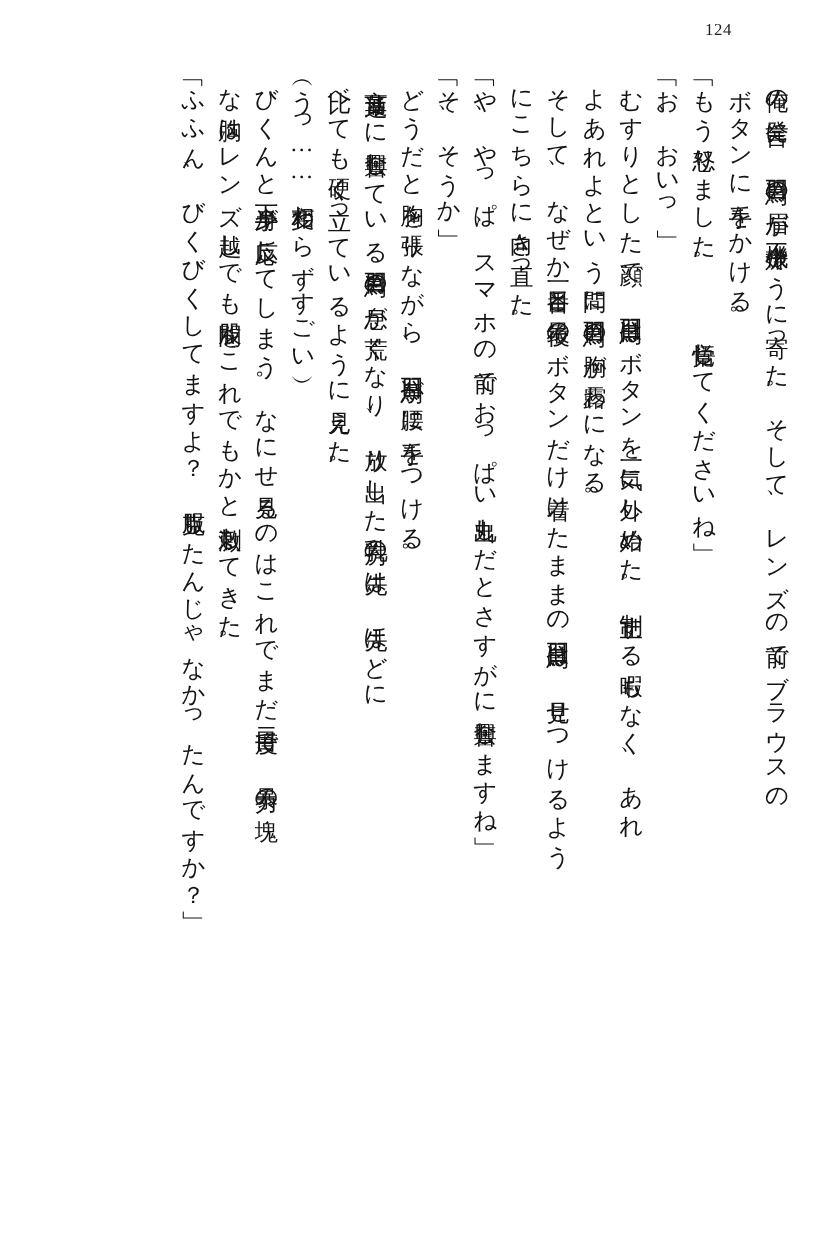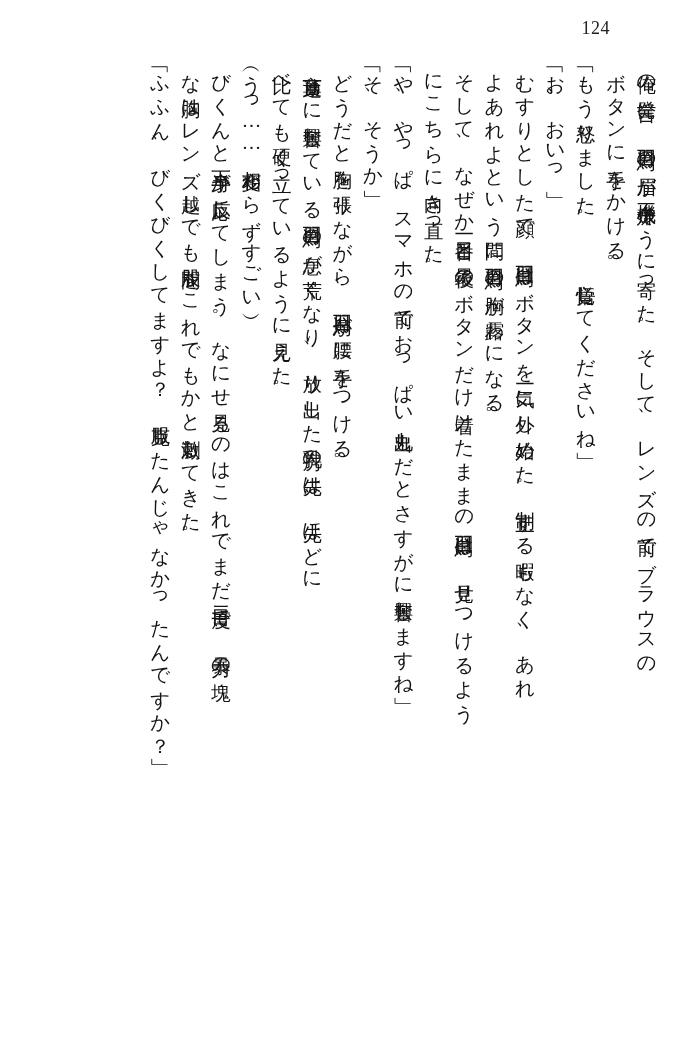--- a/index.html
+++ b/index.html
@@ -26,21 +26,21 @@
   }
   .page-header {
     height: 34px;
     flex: 0 0 auto;
     display: flex;
     justify-content: flex-end;
     align-items: flex-start;
     padding-right: 56px;
   }
   .page-number {
-    font-size: 18px;
+    font-size: 14px;
     letter-spacing: 0.5px;
     color: #222;
     font-family: "Liberation Serif", "DejaVu Serif", serif;
     text-align: center;
   }
   .text-frame {
     flex: 1 1 auto;
     position: relative;
     display: flex;
     flex-direction: row-reverse;

